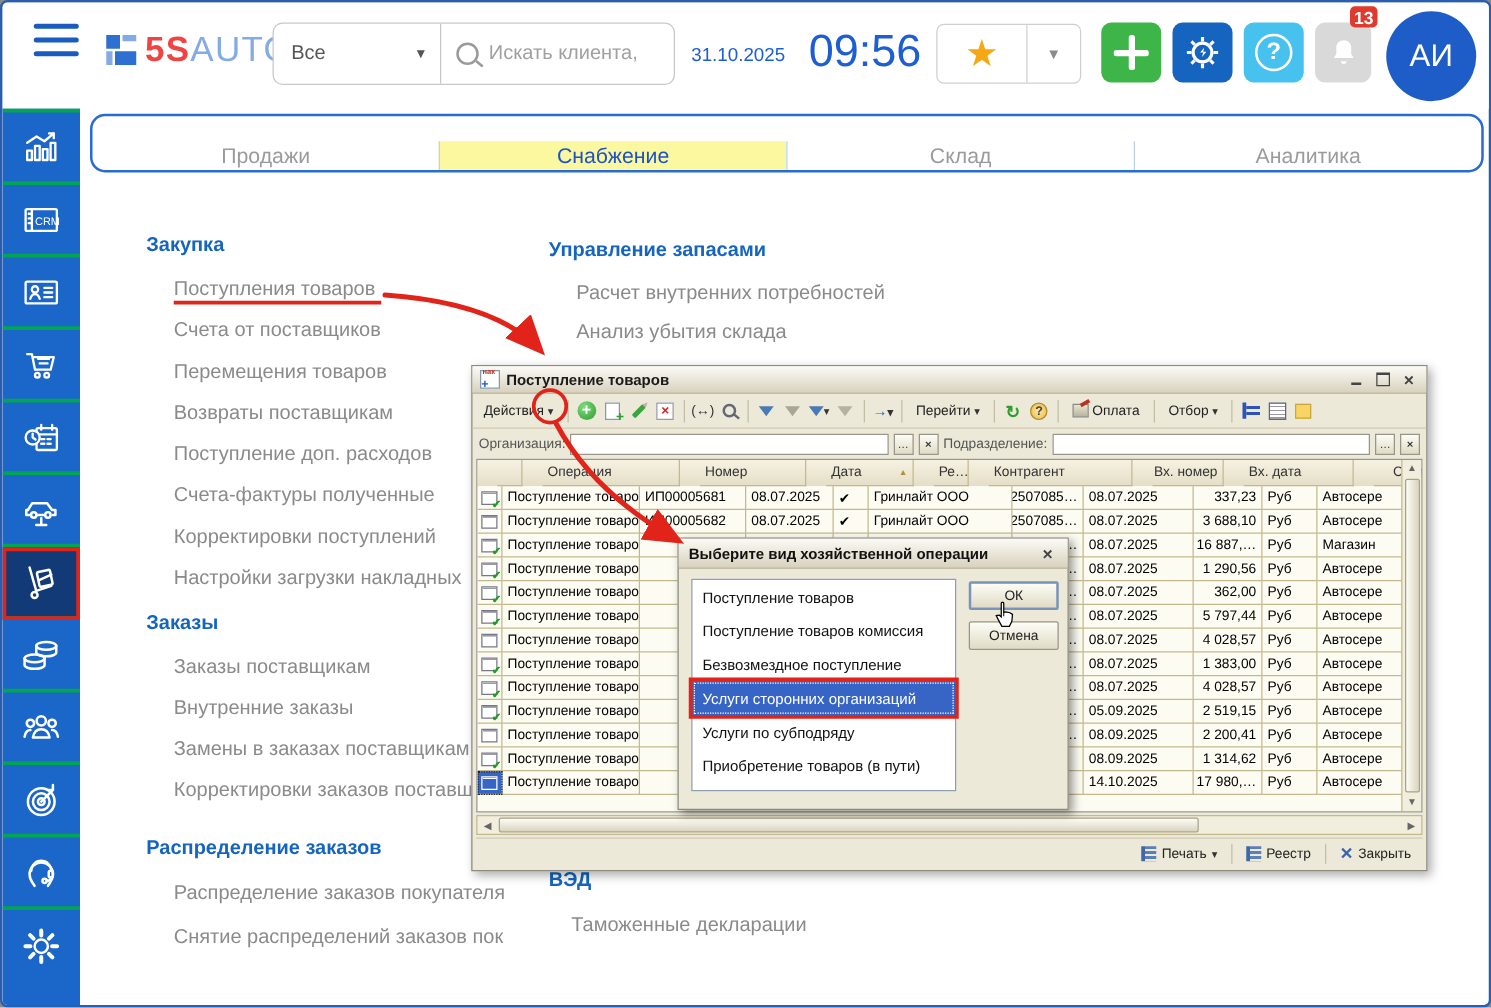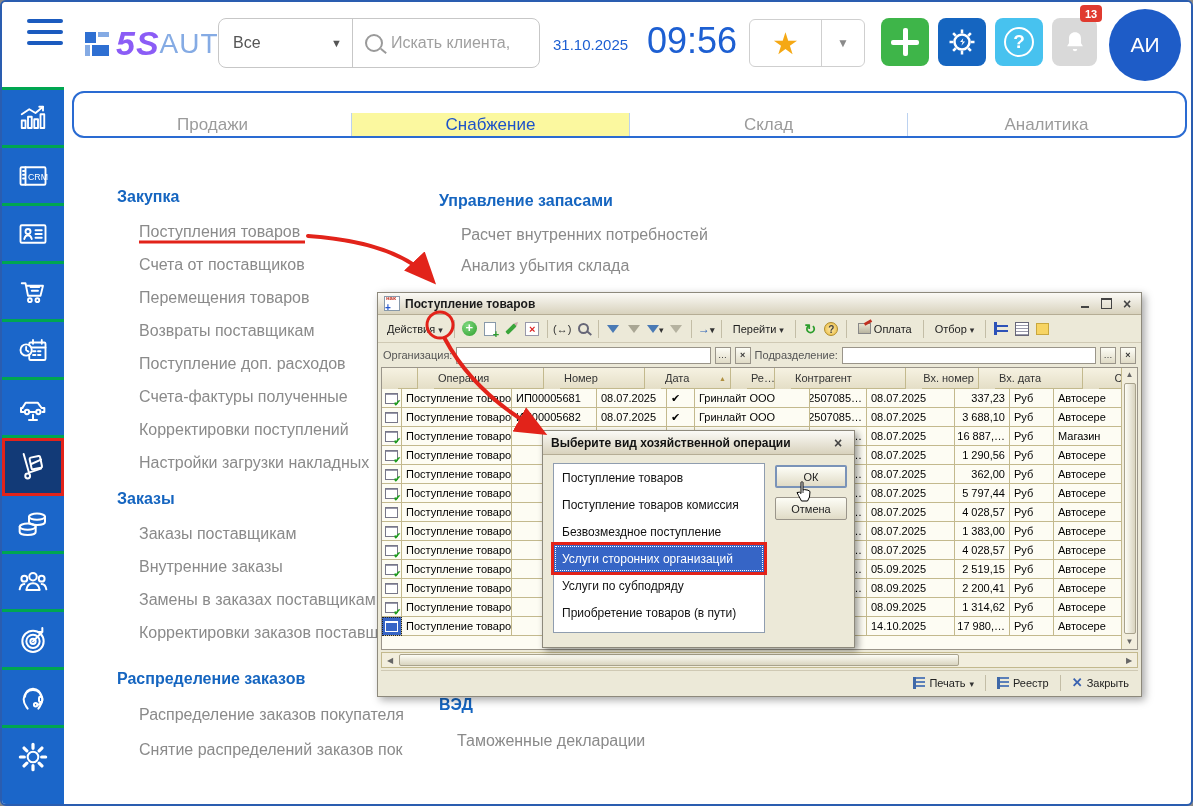--- a/index.html
+++ b/index.html
@@ -6,21 +6,21 @@
   body { font-family:"Liberation Sans", sans-serif; background:#888; }
   .screen { position:relative; width:1193px; height:806px; background:#fff;
             border:2px solid #2a5db0; border-radius:6px; overflow:hidden; }
 
   
   .topbar { position:absolute; left:0; top:0; width:1193px; height:85px; background:#fff; z-index:5; }
   .hamburger { position:absolute; left:25px; top:17px; width:36px; height:30px; cursor:pointer; }
   .hamburger i { display:block; height:4px; background:#1b5bbf; border-radius:2px; margin-bottom:7px; }
   .brand { position:absolute; left:82px; top:22px; display:flex; align-items:center; gap:6px; }
   .brand-ico { width:26px; height:26px; position:relative; }
-  .brand-bold { font-size:34px; font-weight:bold; color:#8b5cf6; letter-spacing:1px;font-style:italic; }
+  .brand-bold { font-size:28px; font-weight:bold; color:#ef4444; letter-spacing:1px; }
   .brand-light { font-size:28px; color:#85abe4; letter-spacing:1px; margin-left:-6px; }
   .searchbox { position:absolute; left:216px; top:16px; width:322px; height:50px;
                border:1px solid #c7c7c7; border-radius:8px; display:flex; align-items:center; background:#fff; }
   .scope { width:134px; height:100%; display:flex; align-items:center; padding-left:14px;
            color:#555; font-size:16px; border-right:1px solid #c7c7c7; cursor:pointer; position:relative; }
   .scope .sc-caret { position:absolute; right:10px; color:#555; font-size:11px; }
   .mag { width:18px; height:18px; border:2px solid #9a9a9a; border-radius:50%; margin:0 8px 0 12px; position:relative; flex:none; }
   .mag::after { content:""; position:absolute; width:7px; height:2px; background:#9a9a9a;
                 transform:rotate(40deg); right:-6px; bottom:-2px; }
   .searchbox input { border:none; outline:none; font-size:16px; color:#444; width:140px;
@@ -37,24 +37,24 @@
             align-items:center; justify-content:center; cursor:pointer; }
   .btn-plus { left:879px; background:#3eb549; }
   .btn-plus::before { content:""; position:absolute; width:28px; height:5px; background:#fff; border-radius:2px; }
   .btn-plus::after  { content:""; position:absolute; width:5px; height:28px; background:#fff; border-radius:2px; }
   .btn-gear { left:936px; background:#1565c0; }
   .btn-help { left:993px; background:#47c2ef; }
   .help-glyph { width:30px; height:30px; border:2px solid #fff; border-radius:50%; color:#fff;
                 font-size:19px; font-weight:bold; display:flex; align-items:center; justify-content:center; }
   .btn-bell { left:1050px; width:45px; background:#d9d9d9; }
   .badge { position:absolute; left:1078px; top:3px; min-width:22px; height:17px; background:#e03a2f; color:#fff;
-           font-size:11px; font-weight:bold; border-radius:4px; display:flex; align-items:center;
+           font-size:14px; font-weight:bold; border-radius:4px; display:flex; align-items:center;
            justify-content:center; padding:0 3px; z-index:6; }
   .avatar { position:absolute; left:1107px; top:7px; width:72px; height:72px; border-radius:50%;
-            background:#1e5cc7; color:#fff; font-size:21px; display:flex; align-items:center;
+            background:#1e5cc7; color:#fff; font-size:25px; display:flex; align-items:center;
             justify-content:center; cursor:pointer; }
 
   
   .sidebar { position:absolute; left:0; top:85px; width:62px; height:721px; background:#1b66c9;
              border-top:3px solid #00a651; z-index:5; }
   .side-item { width:62px; height:58px; display:flex; align-items:center; justify-content:center;
                border-bottom:3px solid #00a651; cursor:pointer; position:relative; }
   .side-item:last-child { border-bottom:none; }
   .side-item.active { background:#123a77; outline:3px solid #e2231a; outline-offset:-3px; }
   .side-item svg { stroke:#fff; fill:none; stroke-width:1.5; stroke-linecap:round; stroke-linejoin:round; }

